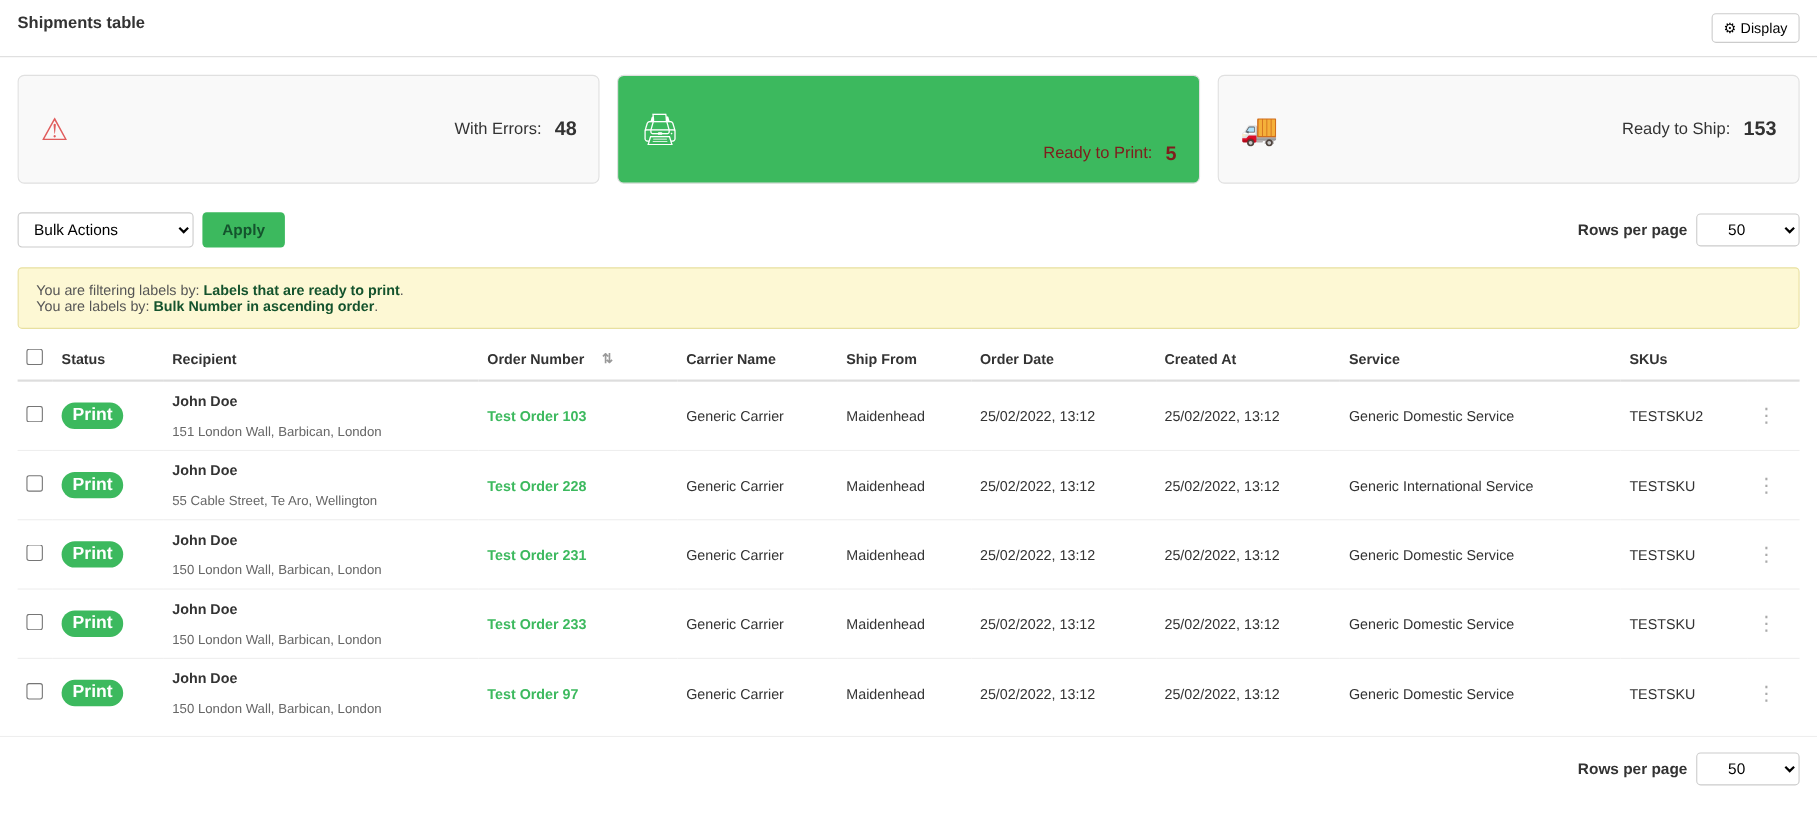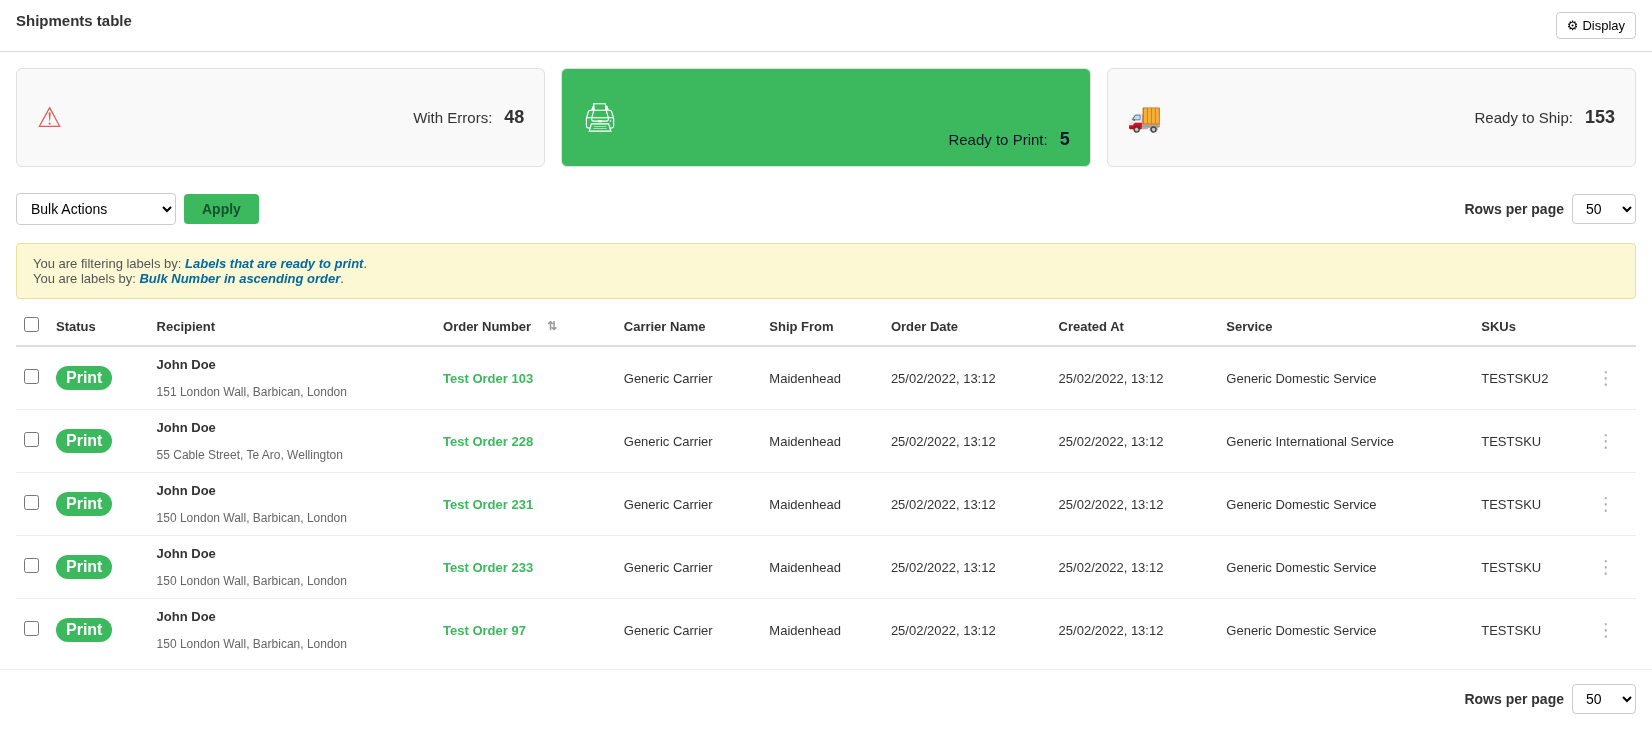--- a/index.html
+++ b/index.html
@@ -21,47 +21,47 @@
     .stat-card {
       flex: 1; border-radius: 6px; display: flex; align-items: center;
       padding: 16px 20px; justify-content: flex-end; gap: 12px; border: 1px solid #e0e0e0;
     }
     .stat-card.errors { background: #f9f9f9; }
     .stat-card.print { background: #3cb95e; color: #fff; }
     .stat-card.ship { background: #f9f9f9; }
     .stat-icon { font-size: 28px; margin-right: auto; }
     .stat-label { font-size: 15px; }
     .stat-number { font-size: 18px; font-weight: 700; }
-    .stat-card.print .stat-label, .stat-card.print .stat-number { color: #0f172a; margin-top: 44px; }
+    .stat-card.print .stat-label, .stat-card.print .stat-number { color: #7f1d1d; margin-top: 44px; }
 
     .toolbar {
       display: flex; align-items: center; justify-content: space-between;
       padding: 10px 16px;
     }
-    .toolbar-left { display: flex; gap: 8px; align-items: center; }
+    .toolbar-left { display: flex; gap: 8px; }
     .bulk-select {
       padding: 6px 10px; border: 1px solid #ccc; border-radius: 4px;
       font-size: 14px; background: #fff; cursor: pointer; min-width: 160px;
     }
     .apply-btn {
       background: #3cb95e; color: #14532d; border: none; border-radius: 4px;
       padding: 7px 18px; font-size: 14px; cursor: pointer; font-weight: 600;
     }
     .toolbar-right { display: flex; align-items: center; gap: 8px; }
     .rows-label { font-size: 14px; font-weight: 600; }
     .rows-select {
-      padding: 5px 9px; border: 1px solid #ccc; border-radius: 4px;
+      padding: 5px 24px; border: 1px solid #ccc; border-radius: 4px;
       font-size: 14px; background: #fff; cursor: pointer;
     }
 
     .filter-banner {
       margin: 8px 16px; background: #fdf8d4; border: 1px solid #e8e0a0;
       border-radius: 4px; padding: 12px 16px; font-size: 13px; color: #555;
     }
-    .filter-banner strong { color: #0369a1; font-style: italic; }
+    .filter-banner strong { color: #14532d; }
 
     .table-container { padding: 0 16px; }
     table { width: 100%; border-collapse: collapse; font-size: 13px; }
     thead tr { border-bottom: 2px solid #ddd; }
     th {
       text-align: left; padding: 10px 8px; font-weight: 700; font-size: 13px;
       color: #333; white-space: nowrap;
     }
     td { padding: 10px 8px; vertical-align: middle; border-bottom: 1px solid #eee; }
     tr:last-child td { border-bottom: none; }

